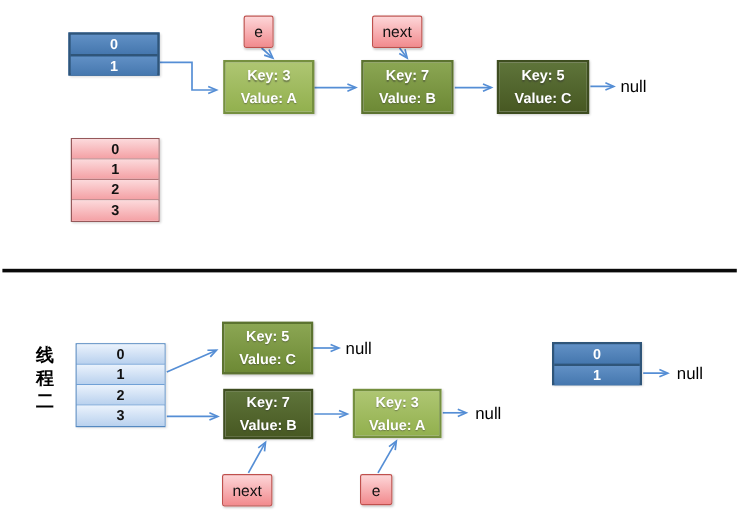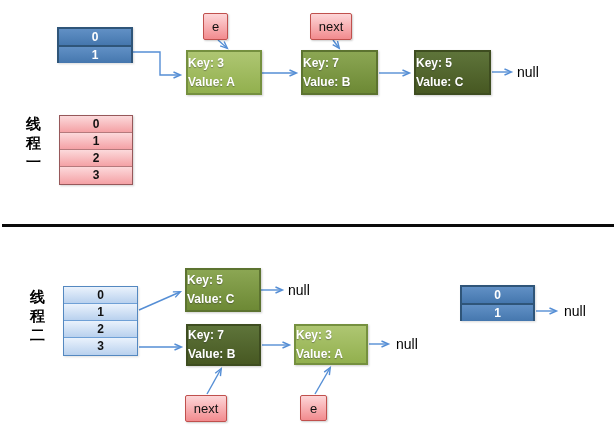--- a/index.html
+++ b/index.html
@@ -20,21 +20,21 @@
   .htable .trow { box-sizing:border-box; height:17px; line-height:16px; text-align:center; font-weight:bold; font-size:12px; color:#111; }
   .htable-pink { border:1px solid #96585A; box-shadow:1px 1px 2px rgba(0,0,0,.18); }
   .htable-pink .trow { background:linear-gradient(180deg,#fcd9db 0%,#f4a1a5 100%); border-bottom:1px solid #b5797c; }
   .htable-pink .trow:last-child { border-bottom:none; }
   .htable-blue { border:1px solid #5488C0; box-shadow:1px 1px 2px rgba(0,0,0,.12); }
   .htable-blue .trow { background:linear-gradient(180deg,#eaf2fc 0%,#b9d1ee 100%); border-bottom:1px solid #6FA0D6; }
   .htable-blue .trow:last-child { border-bottom:none; }
 
   
   .node { position:absolute; box-sizing:border-box; display:flex; flex-direction:column; justify-content:center;
-          color:#fff; font-weight:bold; font-size:12px;
+          text-align:center; color:#fff; font-weight:bold; font-size:12px;
           text-shadow:0 1px 1px rgba(50,50,50,.45); box-shadow:1px 1px 2px rgba(0,0,0,.2); }
   .node .line { line-height:19px; }
   .node-light  { background:linear-gradient(180deg,#aec672 0%,#92b04e 100%); border:2px solid #75903F; }
   .node-medium { background:linear-gradient(180deg,#8ba653 0%,#6d8935 100%); border:2px solid #5C7330; }
   .node-dark   { background:linear-gradient(180deg,#5e743a 0%,#475822 100%); border:2px solid #3E4D20; }
 
   
   .pointer { position:absolute; box-sizing:border-box; display:flex; align-items:center; justify-content:center;
              background:linear-gradient(180deg,#fdd6d8 0%,#f28b8e 100%); border:1px solid #C0504D; border-radius:2px;
              color:#111; font-size:13px; box-shadow:1px 1px 2px rgba(0,0,0,.2); }
@@ -89,21 +89,20 @@
     <div class="line">Key: 7</div>
     <div class="line">Value: B</div>
   </div>
   <div class="node node-dark" style="left:414px; top:50px; width:77px; height:45px;">
     <div class="line">Key: 5</div>
     <div class="line">Value: C</div>
   </div>
 
   <div class="nulltext" style="left:517px; top:64px;">null</div>
 
-  <div class="vlabel" style="left:24px; top:114px;">线程一</div>
 
   <div class="htable htable-pink" style="left:59px; top:115px; width:74px;">
     <div class="trow">0</div>
     <div class="trow">1</div>
     <div class="trow">2</div>
     <div class="trow">3</div>
   </div>
 
   <div class="divider"></div>
 

